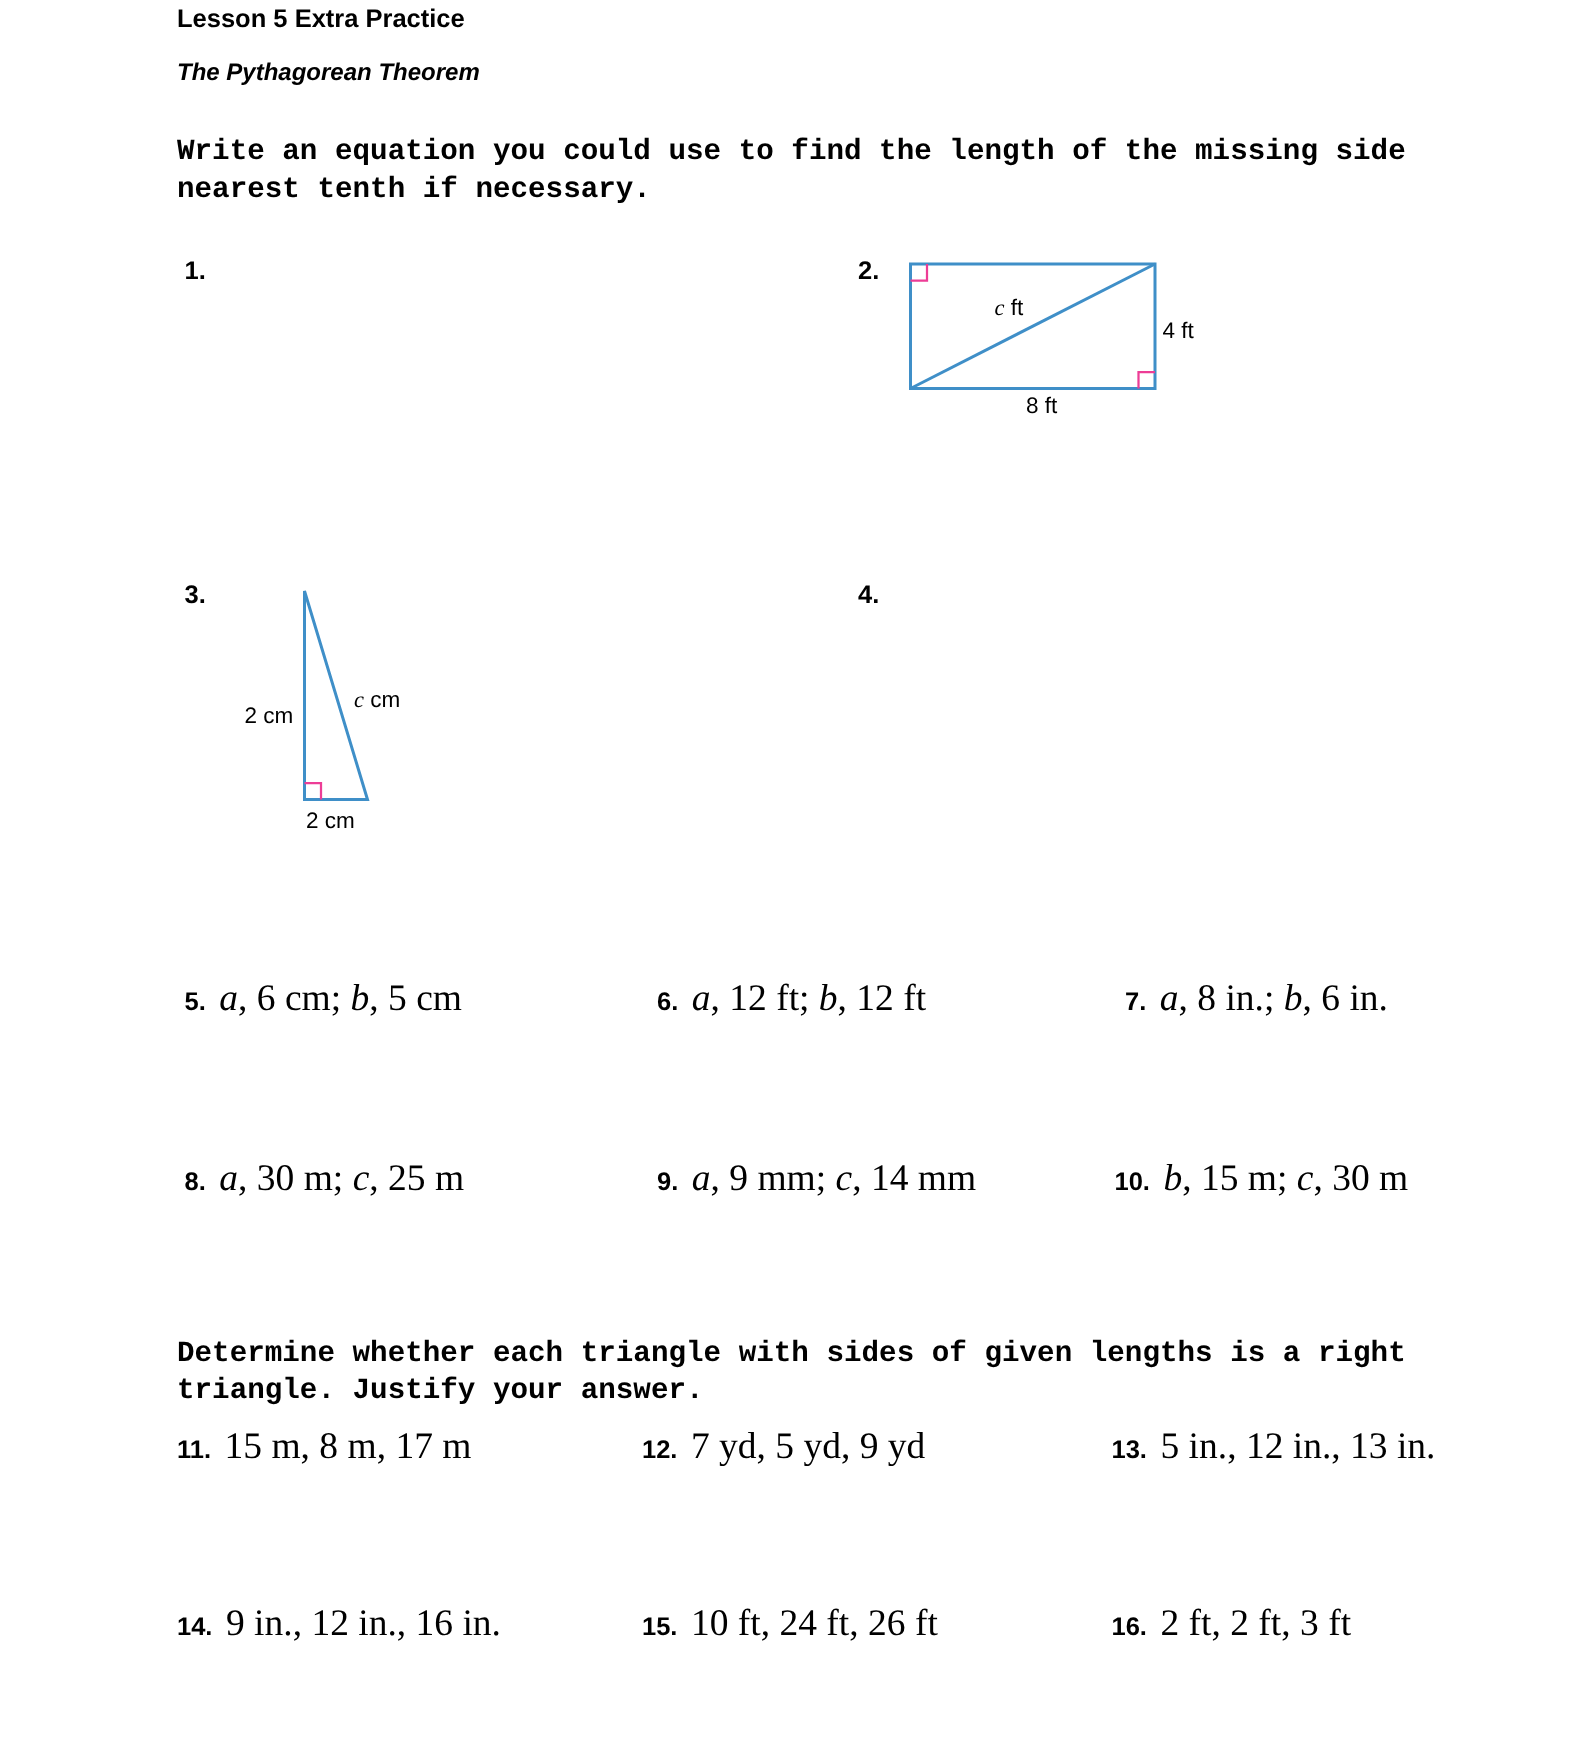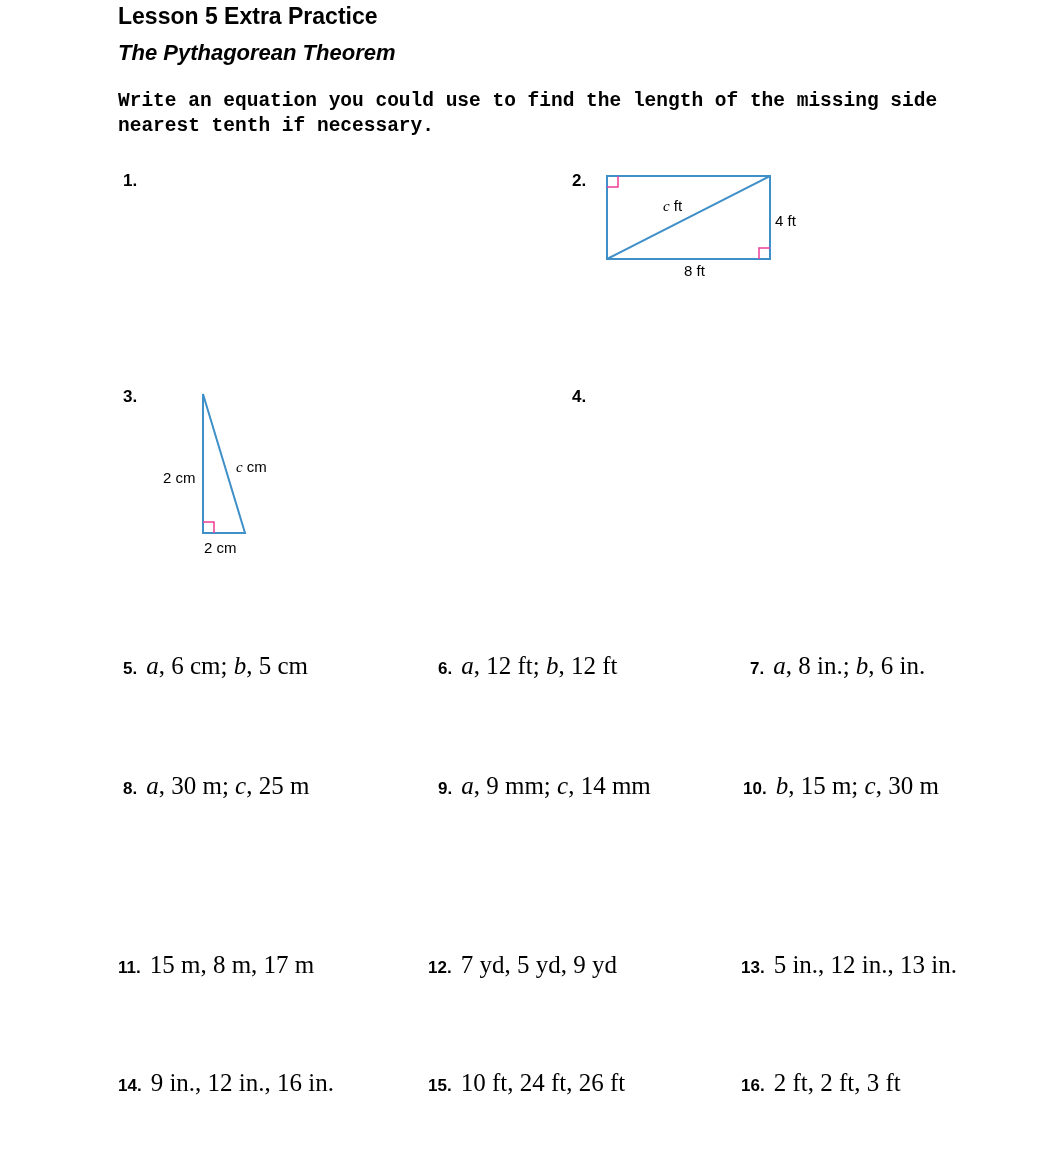--- a/index.html
+++ b/index.html
@@ -3,24 +3,24 @@
 <meta charset="utf-8">
 <style>
   * { margin:0; padding:0; box-sizing:border-box; }
   html,body { background:#ffffff; }
   .page {
     position:relative; width:1052px; height:1166px; background:#ffffff;
     font-family:"Liberation Serif", serif; color:#000; overflow:hidden;
   }
   .abs { position:absolute; }
   .title {
-    font-family:"Liberation Sans", sans-serif; font-weight:bold; font-size:23px;
+    font-family:"Liberation Sans", sans-serif; font-weight:bold; font-size:17px;
   }
   .subtitle {
-    font-family:"Liberation Sans", sans-serif; font-weight:bold; font-style:italic; font-size:22px;
+    font-family:"Liberation Sans", sans-serif; font-weight:bold; font-style:italic; font-size:16px;
   }
   .instr-line {
     font-family:Liberation Mono, monospace; font-weight:bold; font-size:19.5px; line-height:25px;
     white-space:nowrap;
   }
   .fig-number, .prob-number {
     font-family:"Liberation Sans", sans-serif; font-weight:bold; font-size:17px;
   }
   .figure { }
   .figure svg { position:absolute; left:0; top:0; }
@@ -86,20 +86,24 @@
   <div class="abs problem" style="left:123px; top:772px">
     <span class="prob-number">8.</span><span class="prob-text"><span class="var">a</span><span>, 30 m; </span><span class="var">c</span><span>, 25 m</span></span>
   </div>
   <div class="abs problem" style="left:438px; top:772px">
     <span class="prob-number">9.</span><span class="prob-text"><span class="var">a</span><span>, 9 mm; </span><span class="var">c</span><span>, 14 mm</span></span>
   </div>
   <div class="abs problem" style="left:743px; top:772px">
     <span class="prob-number">10.</span><span class="prob-text"><span class="var">b</span><span>, 15 m; </span><span class="var">c</span><span>, 30 m</span></span>
   </div>
 
+  <div class="abs" style="left:118px; top:890px">
+    <div class="instr-line">Determine whether each triangle with sides of given lengths is a right</div>
+    <div class="instr-line">triangle. Justify your answer.</div>
+  </div>
 
   <div class="abs problem" style="left:118px; top:951px">
     <span class="prob-number">11.</span><span class="prob-text">15 m, 8 m, 17 m</span>
   </div>
   <div class="abs problem" style="left:428px; top:951px">
     <span class="prob-number">12.</span><span class="prob-text">7 yd, 5 yd, 9 yd</span>
   </div>
   <div class="abs problem" style="left:741px; top:951px">
     <span class="prob-number">13.</span><span class="prob-text">5 in., 12 in., 13 in.</span>
   </div>

